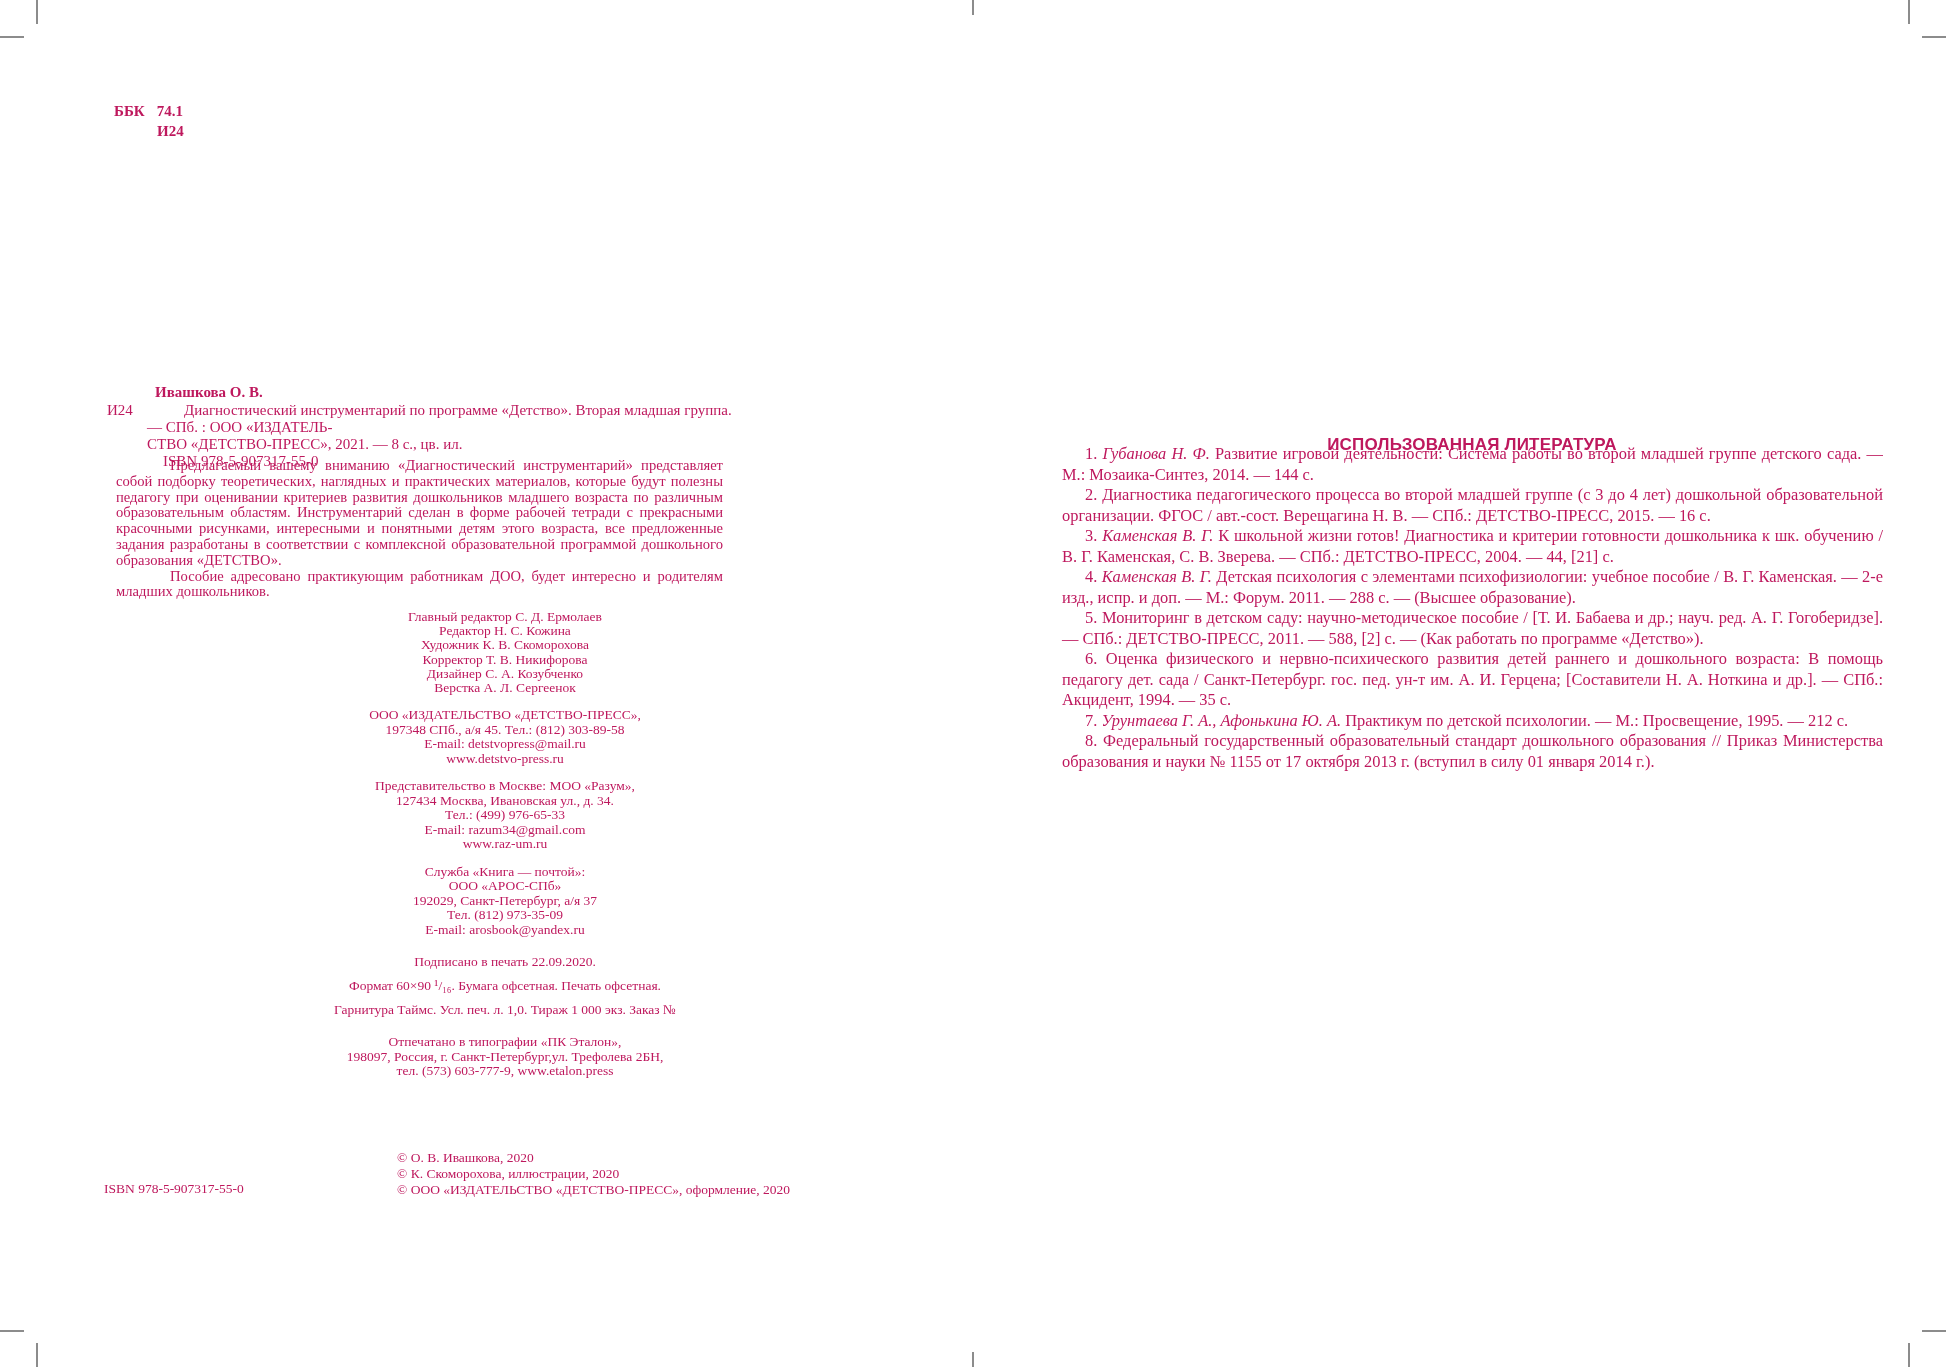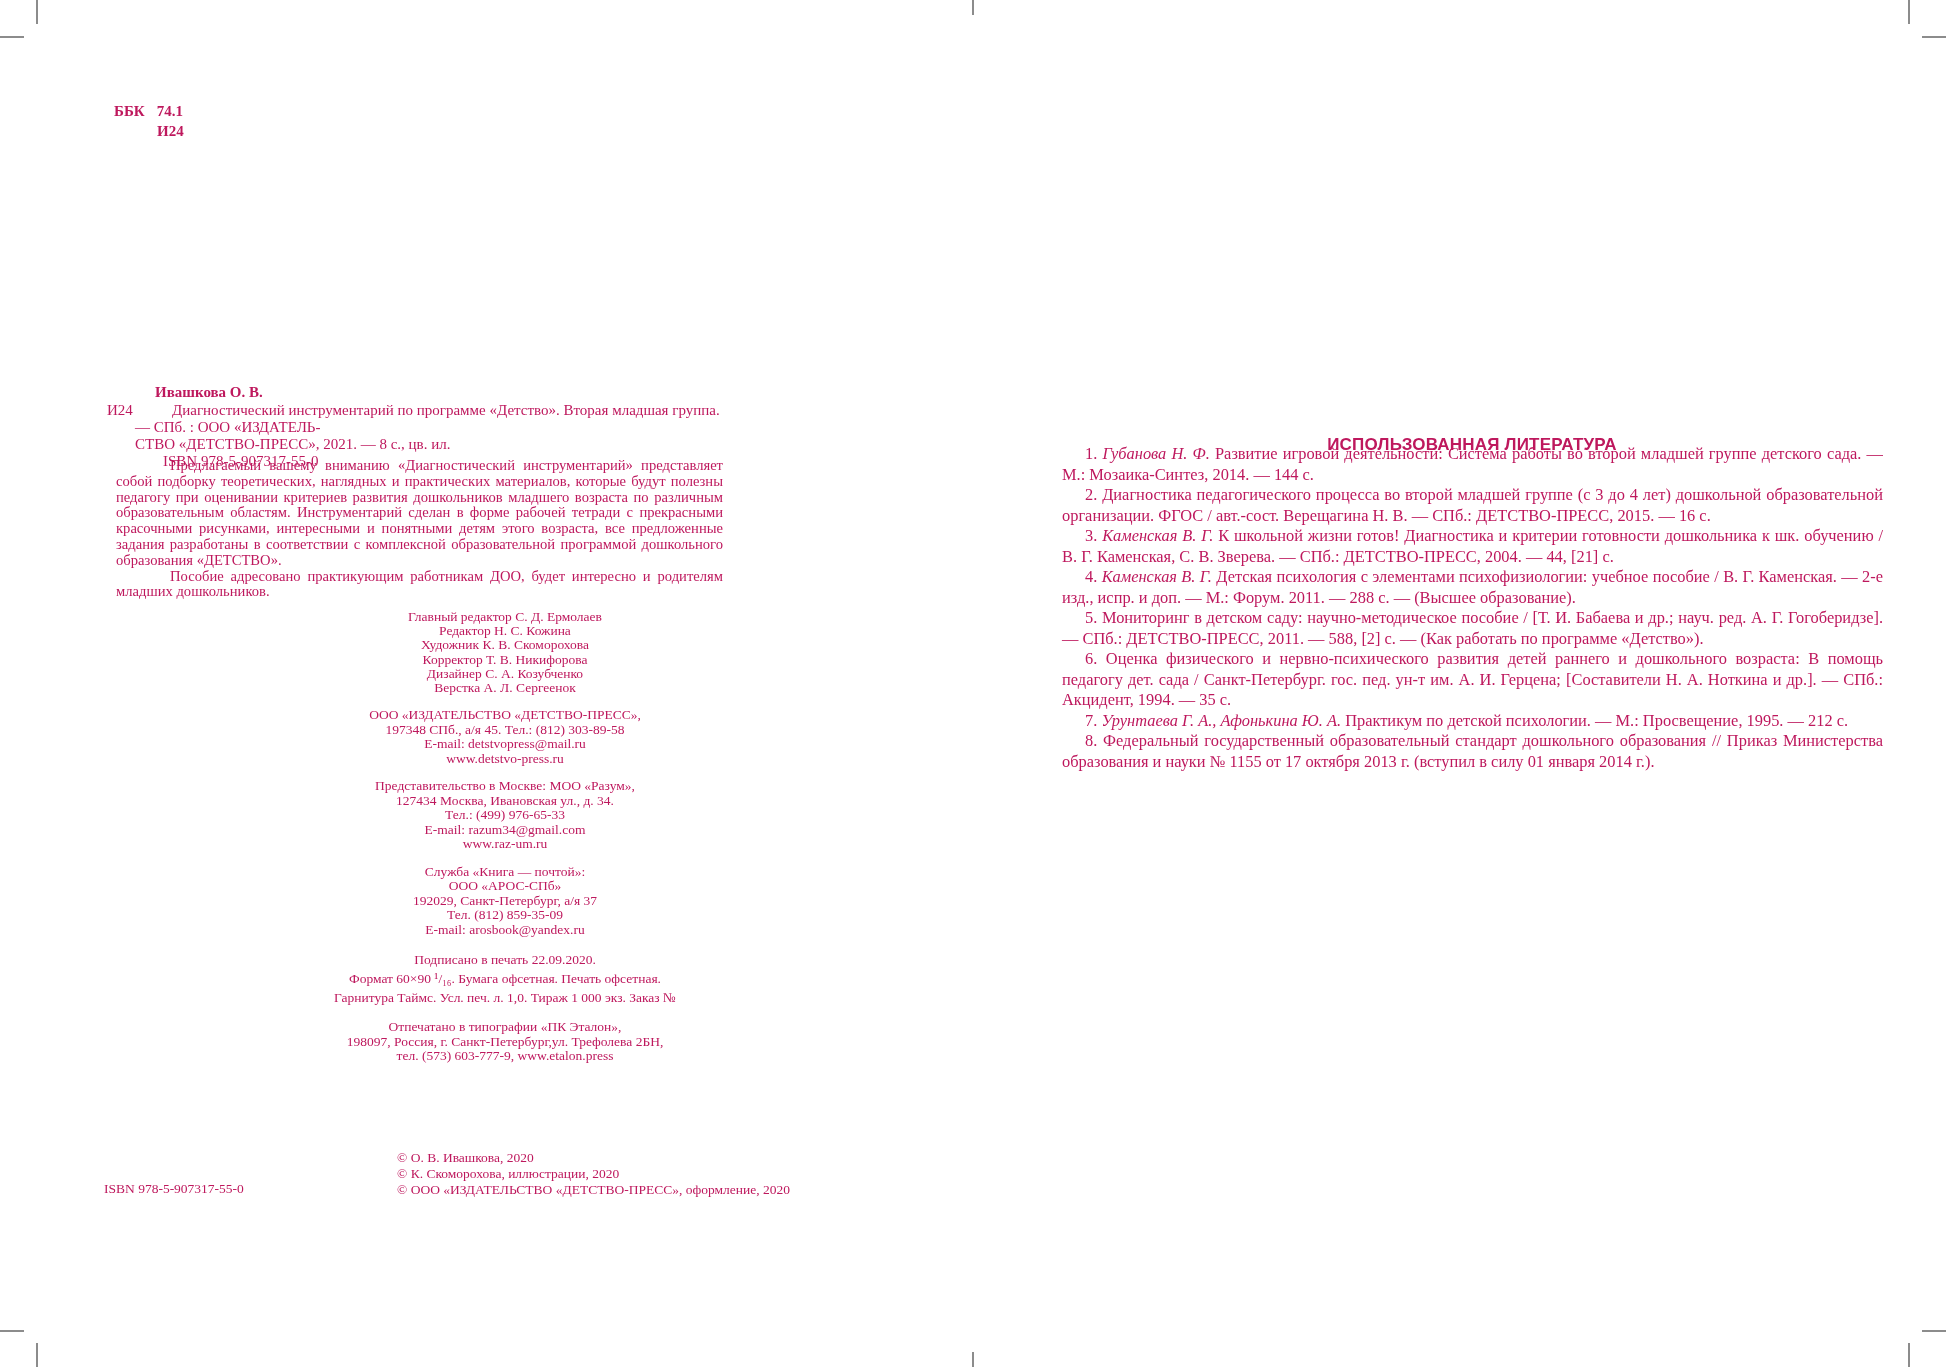--- a/index.html
+++ b/index.html
@@ -26,29 +26,29 @@
 
   
   .bbk{position:absolute;left:114px;top:101px;font-weight:bold;font-size:15px;line-height:20px;}
   .bbk .num{margin-left:12px;}
   .bbk .idx{margin-left:43px;}
 
   .card{position:absolute;left:107px;top:384px;width:617px;font-size:15px;line-height:17px;}
   .card .author{padding-left:48px;font-weight:bold;}
   .card .desc-row{position:relative;margin-top:1px;}
   .card .margin-idx{position:absolute;left:0;top:0;}
-  .card .desc{margin:0 0 0 28px;width:588px;white-space:pre-line;text-indent:37px;}
+  .card .desc{margin:0 0 0 40px;width:588px;white-space:pre-line;text-indent:37px;}
   .card .isbn{margin:0 0 0 28px;text-indent:28px;}
   .annotation{position:absolute;left:116px;top:458px;width:607px;font-size:14.6px;line-height:15.8px;}
   .annotation p{margin:0;text-indent:54px;text-align:justify;}
 
   .center-col{position:absolute;left:255px;top:610px;width:500px;text-align:center;font-size:13.5px;}
   .center-col .blk{white-space:pre-line;margin:0 0 13px 0;line-height:14.5px;}
   .center-col .credits{line-height:14.2px;}
-  .center-col .printinfo{line-height:19px;}
+  .center-col .printinfo{line-height:24px;}
 
   .isbn-bottom{position:absolute;left:104px;top:1181px;font-size:13.5px;}
   .copyrights{position:absolute;left:397px;top:1150px;font-size:13.5px;line-height:15.8px;white-space:pre-line;}
 
   
   .lit-heading{
     position:absolute;left:1062px;top:399px;width:820px;
     text-align:center;
     font-family:"Liberation Sans","DejaVu Sans",sans-serif;
     font-weight:bold;font-size:17px;letter-spacing:.2px;margin-top:36px;
@@ -108,21 +108,21 @@
 E-mail: detstvopress@mail.ru
 www.detstvo-press.ru</div>
     <div class="blk">Представительство в Москве: МОО «Разум»,
 127434 Москва, Ивановская ул., д. 34.
 Тел.: (499) 976-65-33
 E-mail: razum34@gmail.com
 www.raz-um.ru</div>
     <div class="blk">Служба «Книга — почтой»:
 ООО «АРОС-СПб»
 192029, Санкт-Петербург, а/я 37
-Тел. (812) 859-35-09
+Тел. (812) 973-35-09
 E-mail: arosbook@yandex.ru</div>
     <div class="blk printinfo">Подписано в печать 22.09.2020.
 Формат 60×90 ¹/₁₆. Бумага офсетная. Печать офсетная.
 Гарнитура Таймс. Усл. печ. л. 1,0. Тираж 1 000 экз. Заказ №</div>
     <div class="blk">Отпечатано в типографии «ПК Эталон»,
 198097, Россия, г. Санкт-Петербург,ул. Трефолева 2БН,
 тел. (573) 603-777-9, www.etalon.press</div>
   </div>
 
   <div class="isbn-bottom">ISBN 978-5-907317-55-0</div>

